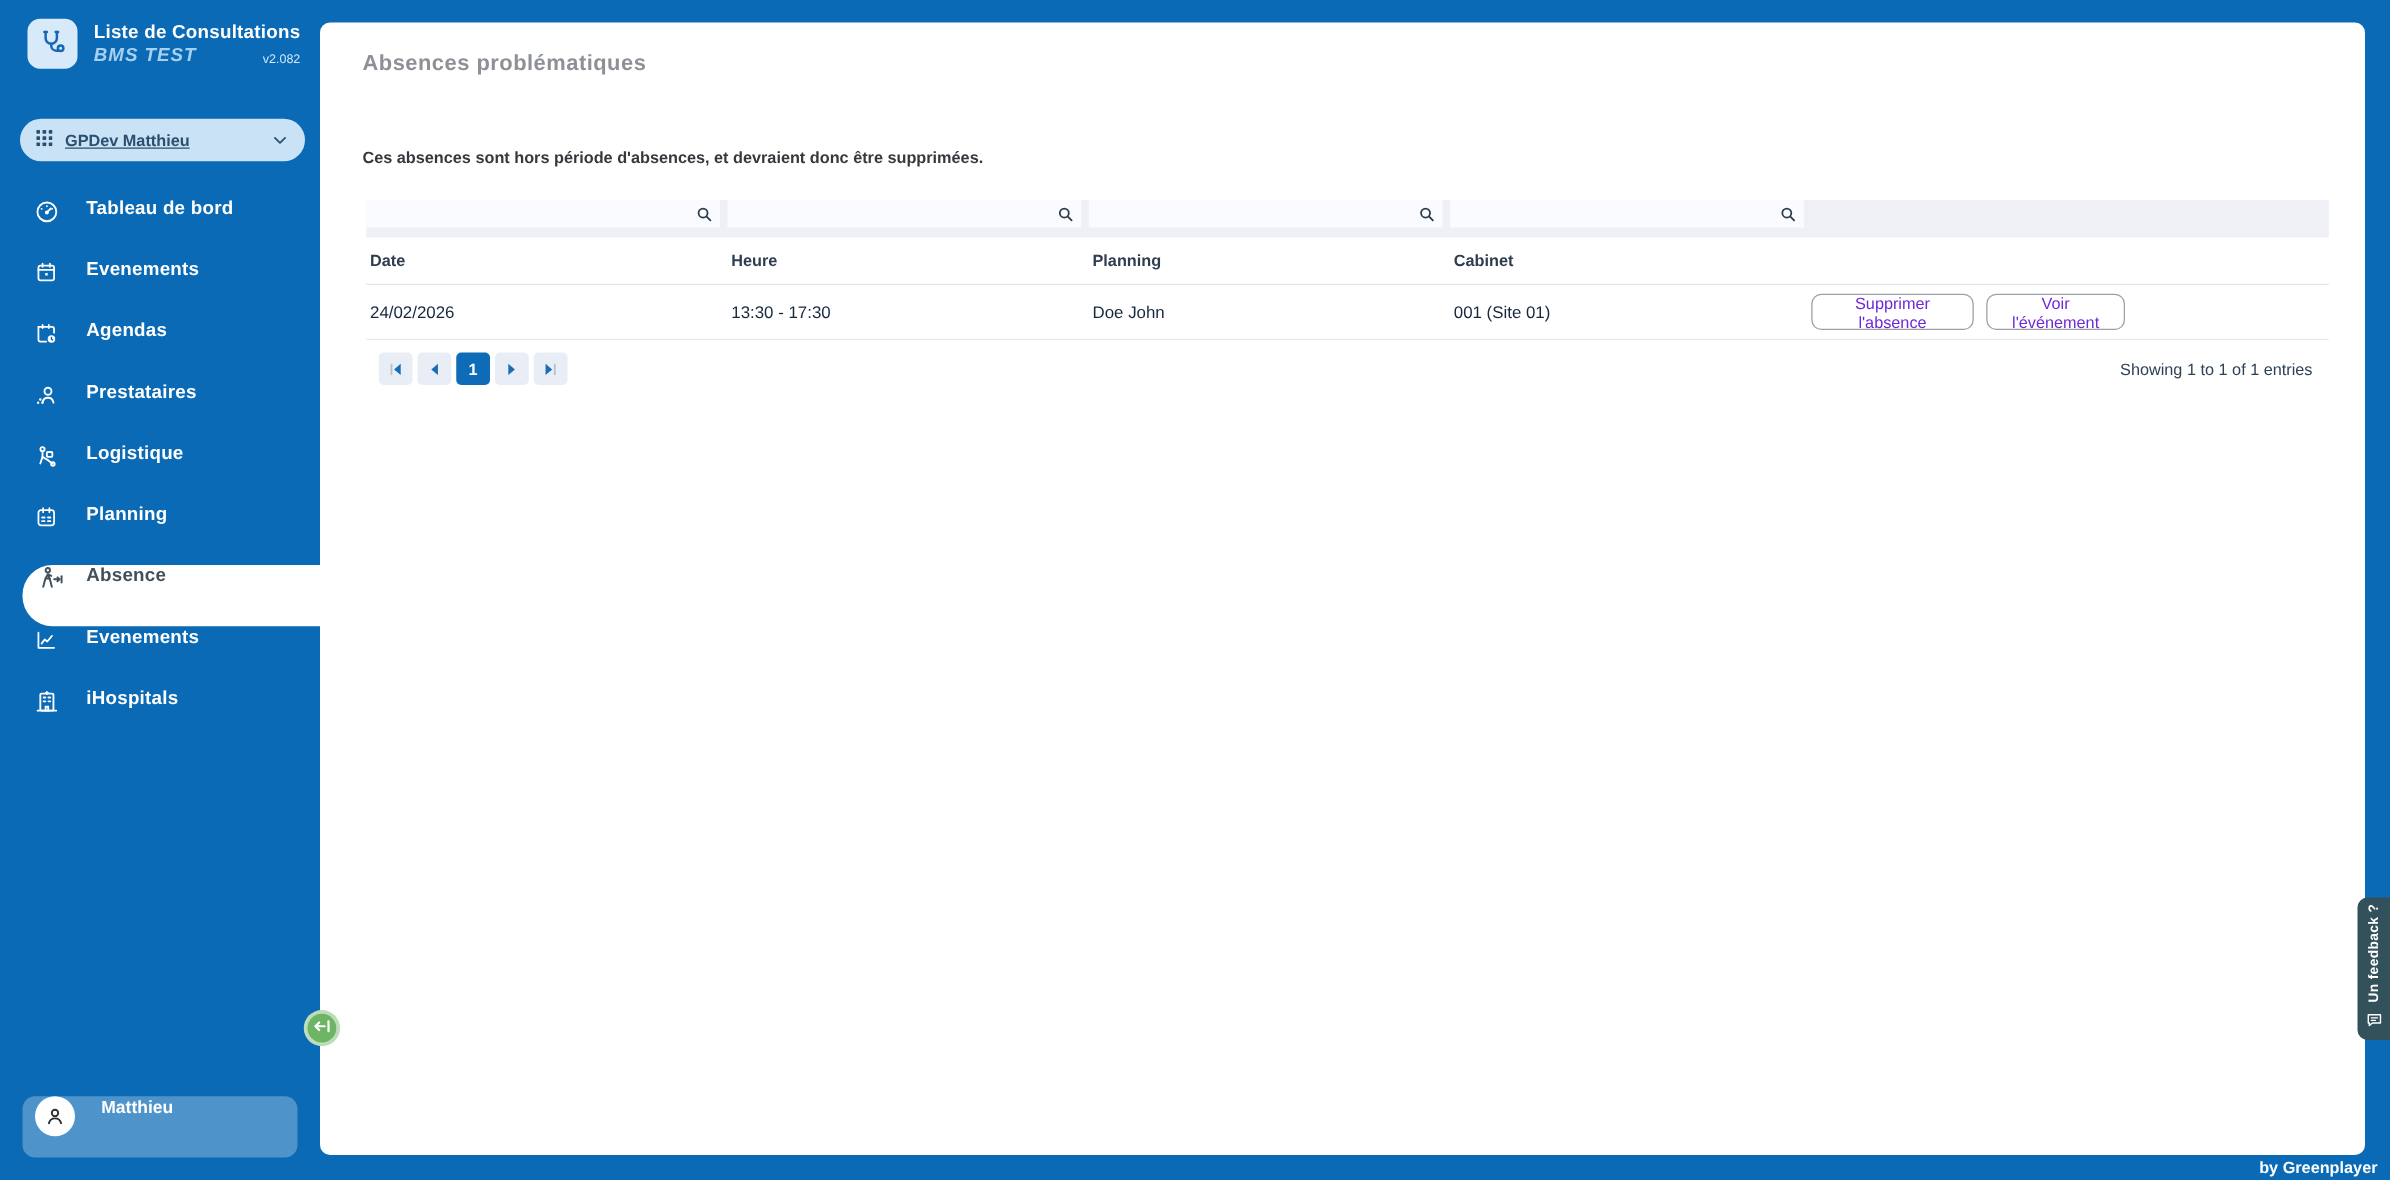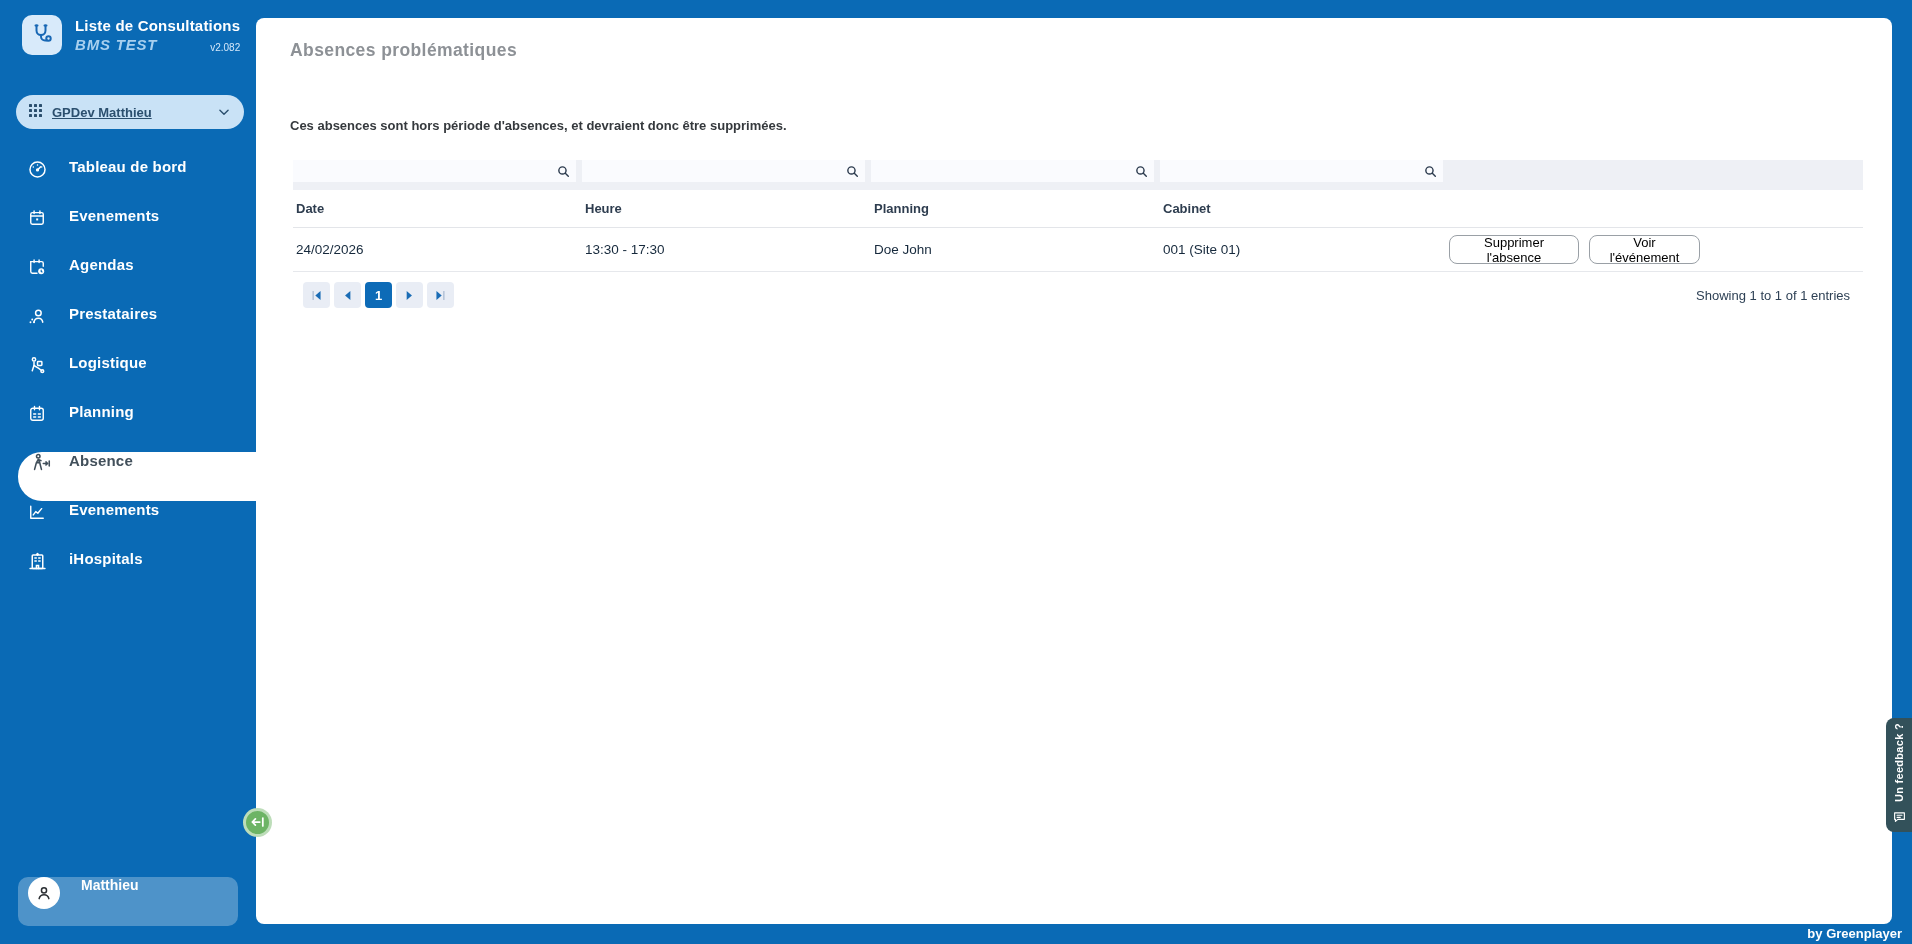--- a/index.html
+++ b/index.html
@@ -53,21 +53,21 @@
     font-size:12px; color:#2c3b4e; padding:0 4px 0 8px; font-family:"Liberation Sans",sans-serif; }
   .filter-cell .mag { flex:0 0 auto; margin-right:5px; display:flex; cursor:pointer; }
   .f0{left:0;} .f1{left:289px;} .f2{left:578px;} .f3{left:867px;}
   .thead { height:38px; display:flex; align-items:center;
     border-bottom:1px solid #e3e5e9; color:#2e3d4f; font-size:13px; font-weight:700; }
   .trow { height:44px; display:flex; align-items:center;
     border-bottom:1px solid #e6e8ec; color:#16293c; font-size:13.5px; }
   .c { width:289px; padding-left:3px; flex:0 0 auto; }
   .c-act { flex:1; display:flex; justify-content:flex-end; gap:10px; padding-right:163px; }
   .btn { height:29px; padding:0 14px; background:#ffffff; border:1px solid #9aa0a6;
-    border-radius:8px; color:#000000; font-size:13px; display:flex; align-items:center;
+    border-radius:8px; color:#6d28d9; font-size:13px; display:flex; align-items:center;
     cursor:pointer; font-family:"Liberation Sans",sans-serif; }
   .pager-row { margin-top:10px; display:flex; align-items:center; }
   .pager { display:flex; gap:4px; margin-left:10px; }
   .pg { width:27px; height:26px; border-radius:4px; background:#e9edf5;
     display:flex; align-items:center; justify-content:center; cursor:pointer; }
   .pg.active { background:#0d6bb7; color:#ffffff; font-size:13px; font-weight:700; }
   .summary { margin-left:auto; margin-right:13px; font-size:13px; color:#2e4155; }
   
   .feedback-tab { position:absolute; right:0; top:718px; width:26px; height:114px;
     background:#33515a; border-radius:8px 0 0 8px; display:flex; flex-direction:column;

